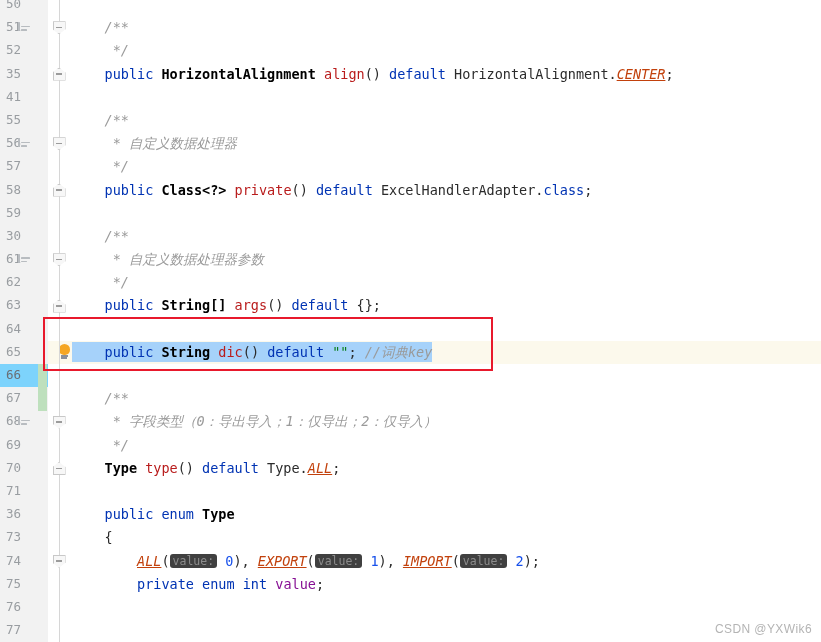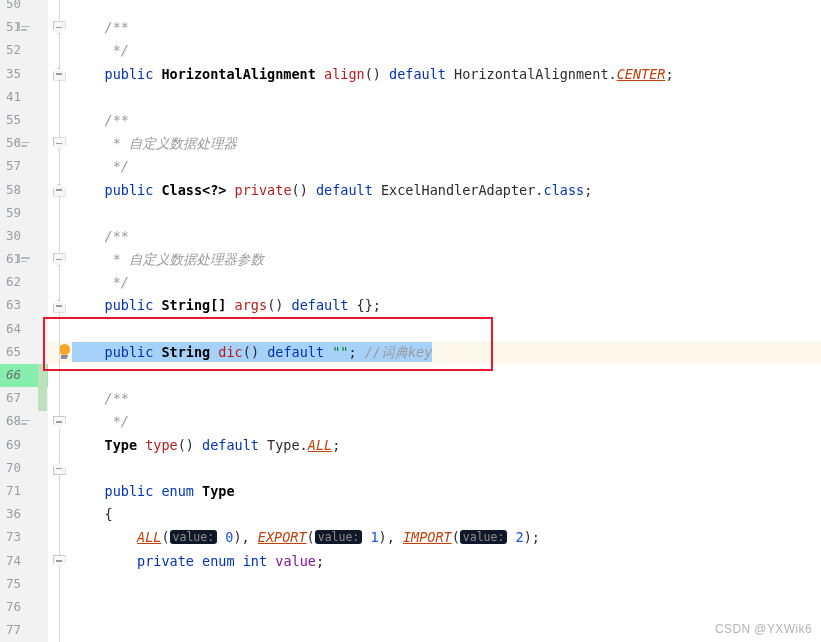--- a/index.html
+++ b/index.html
@@ -39,21 +39,21 @@
     position: absolute;
     right: 27px;
     top: 3px;
     font-size: 12.5px;
     color: #999da1;
     font-family: "DejaVu Sans Mono", "Liberation Mono", monospace;
     letter-spacing: 0px;
     white-space: nowrap;
   }
   .grow.cur .lnum { color: #6a6f75; }
-  .grow.cur { background: #86efac; font-style: italic; }
+  .grow.cur { background: #7dd3fc; }
 
   
   .doc-icon {
     position: absolute;
     left: 18px;
     top: 6px;
     width: 13px;
     height: 11px;
   }
   .doc-icon i {
@@ -160,21 +160,21 @@
   .cmt  { color: #9a9a9a; font-style: italic; }
   .num  { color: #1750eb; }
   .str  { color: #067d17; }
   .cst  { color: #c2410c; font-style: italic; text-decoration: underline; }
   .fld  { color: #871094; margin-top: 8px; }
   .plain{ color: #2b2b2b; }
 
   
   .hint {
     display: inline-block;
-    background: #0f172a;
+    background: #404040;
     color: #8c8c8c;
     border-radius: 3px;
     font-size: 11.5px;
     padding: 0 3px;
     line-height: 14px;
     position: relative;
     top: -1px;
     font-style: normal;
   }
 
@@ -397,20 +397,21 @@
         <div class="crow"><span class="plain">    </span><span class="kw">public</span><span class="plain"> </span><span class="ty">Class&lt;?&gt;</span><span class="plain"> </span><span class="fn">private</span><span class="plain">() </span><span class="kw">default</span><span class="plain"> ExcelHandlerAdapter.</span><span class="kw">class</span><span class="plain">;</span></div>
         <div class="crow"></div>
         <div class="crow"><span class="plain">    </span><span class="cmt">/**</span></div>
         <div class="crow"><span class="cmt">     * </span><span class="cmt">自定义数据处理器参数</span></div>
         <div class="crow"><span class="cmt">     */</span></div>
         <div class="crow"><span class="plain">    </span><span class="kw">public</span><span class="plain"> </span><span class="ty">String[]</span><span class="plain"> </span><span class="fn">args</span><span class="plain">() </span><span class="kw">default</span><span class="plain"> {};</span></div>
         <div class="crow"></div>
         <div class="crow caret"><span class="plain sel">    </span><span class="kw sel">public</span><span class="plain sel"> </span><span class="ty sel">String</span><span class="plain sel"> </span><span class="fn sel">dic</span><span class="plain sel">() </span><span class="kw sel">default</span><span class="plain sel"> </span><span class="str sel">""</span><span class="plain sel">; </span><span class="cmt sel">//词典key</span><span class="bulb"><span class="glass"></span><span class="base1"></span><span class="base2"></span></span></div>
         <div class="crow"></div>
         <div class="crow"><span class="plain">    </span><span class="cmt">/**</span></div>
+        <div class="crow"><span class="cmt">     * </span><span class="cmt">字段类型（0：导出导入；1：仅导出；2：仅导入）</span></div>
         <div class="crow"><span class="cmt">     */</span></div>
         <div class="crow"><span class="plain">    </span><span class="ty">Type</span><span class="plain"> </span><span class="fn">type</span><span class="plain">() </span><span class="kw">default</span><span class="plain"> Type.</span><span class="cst">ALL</span><span class="plain">;</span></div>
         <div class="crow"></div>
         <div class="crow"><span class="plain">    </span><span class="kw">public</span><span class="plain"> </span><span class="kw">enum</span><span class="plain"> </span><span class="ty">Type</span></div>
         <div class="crow"><span class="plain">    {</span></div>
         <div class="crow"><span class="plain">        </span><span class="cst">ALL</span><span class="plain">(</span><span class="hint">value:</span><span class="plain"> </span><span class="num">0</span><span class="plain">), </span><span class="cst">EXPORT</span><span class="plain">(</span><span class="hint">value:</span><span class="plain"> </span><span class="num">1</span><span class="plain">), </span><span class="cst">IMPORT</span><span class="plain">(</span><span class="hint">value:</span><span class="plain"> </span><span class="num">2</span><span class="plain">);</span></div>
         <div class="crow"><span class="plain">        </span><span class="kw">private</span><span class="plain"> </span><span class="kw">enum</span><span class="plain"> </span><span class="kw">int</span><span class="plain"> </span><span class="fld">value</span><span class="plain">;</span></div>
         <div class="crow"></div>
       </div>
   </div>

